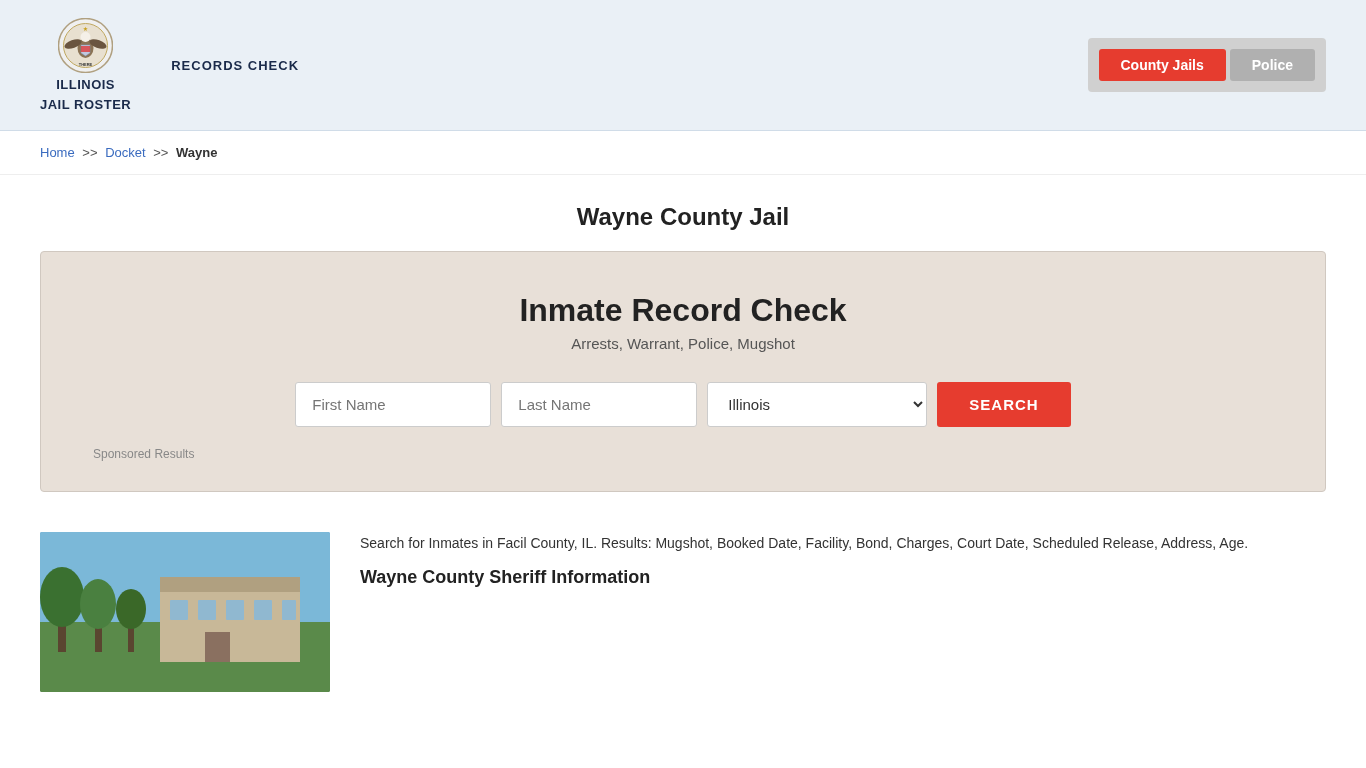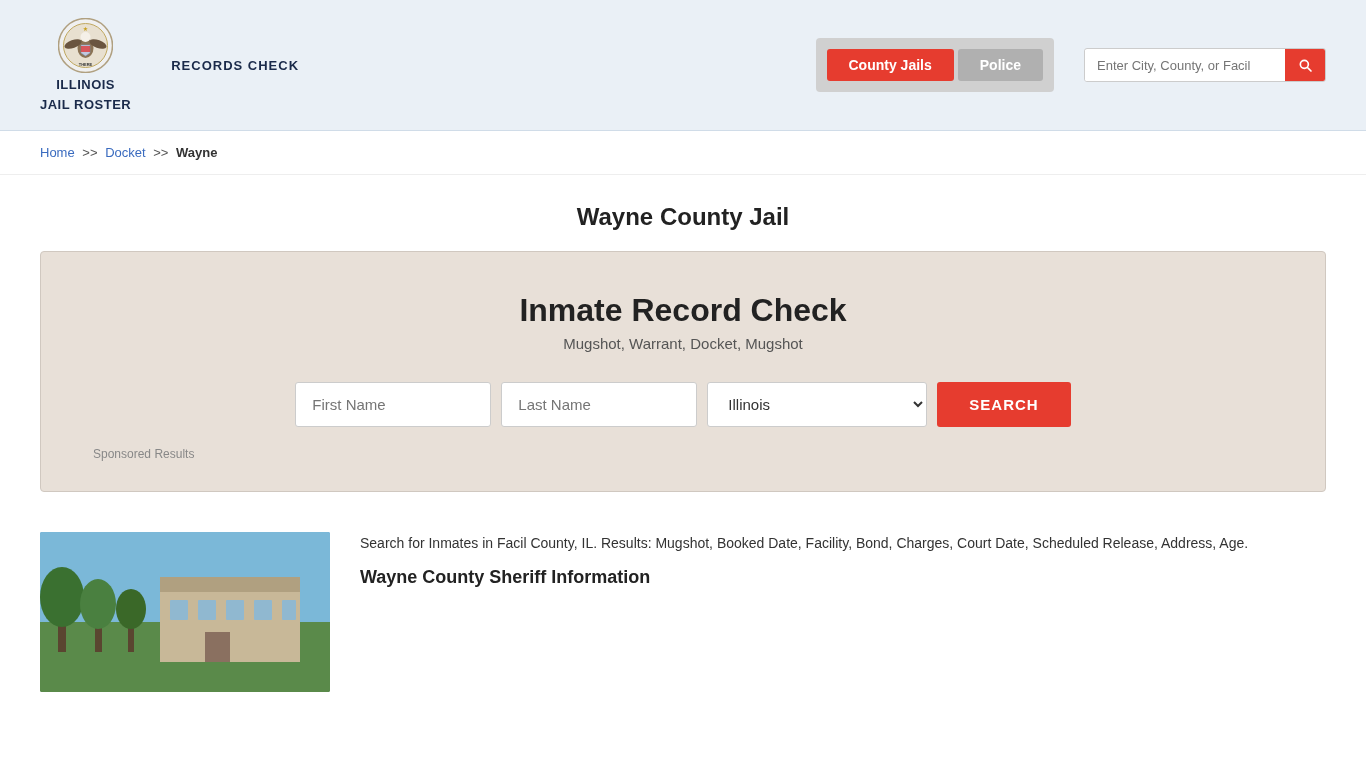--- a/index.html
+++ b/index.html
@@ -255,45 +255,37 @@
     <span>RECORDS CHECK</span>
   </a>
 
   <div class="header-spacer"></div>
 
   <div class="nav-buttons">
     <button class="nav-btn active">County Jails</button>
     <button class="nav-btn inactive">Police</button>
   </div>
 
-  <div class="search-bar">
-    <input type="text" placeholder="Enter City, County, or Facil" style="">
-    <button>
-      <svg class="search-icon-svg" viewBox="0 0 24 24" xmlns="http://www.w3.org/2000/svg">
-        <path d="M21 21l-4.35-4.35M17 11A6 6 0 1 1 5 11a6 6 0 0 1 12 0z" stroke="#fff" stroke-width="2.5" stroke-linecap="round" fill="none"></path>
-      </svg>
-    </button>
-  </div>
 </header>
 
 <nav class="breadcrumb">
   <a href="#">Home</a>
   <span class="sep">&gt;&gt;</span>
   <a href="#">Docket</a>
   <span class="sep">&gt;&gt;</span>
   <span class="current">Wayne</span>
 </nav>
 
 <div class="page-title-section">
   <h1 class="page-title">Wayne County Jail</h1>
 </div>
 
 <div class="record-check-box">
   <h2 class="record-check-title">Inmate Record Check</h2>
-  <p class="record-check-subtitle">Mugshot, Warrant, Docket, Mugshot</p>
+  <p class="record-check-subtitle">Arrests, Warrant, Police, Mugshot</p>
 
   <div class="search-form">
     <input type="text" placeholder="First Name" style="">
     <input type="text" placeholder="Last Name" style="">
     <select id="state-select">
       
     <option value="Alabama">Alabama</option><option value="Alaska">Alaska</option><option value="Arizona">Arizona</option><option value="Arkansas">Arkansas</option><option value="California">California</option><option value="Colorado">Colorado</option><option value="Connecticut">Connecticut</option><option value="Delaware">Delaware</option><option value="Florida">Florida</option><option value="Georgia">Georgia</option><option value="Hawaii">Hawaii</option><option value="Idaho">Idaho</option><option value="Illinois" selected="">Illinois</option><option value="Indiana">Indiana</option><option value="Iowa">Iowa</option><option value="Kansas">Kansas</option><option value="Kentucky">Kentucky</option><option value="Louisiana">Louisiana</option><option value="Maine">Maine</option><option value="Maryland">Maryland</option><option value="Massachusetts">Massachusetts</option><option value="Michigan">Michigan</option><option value="Minnesota">Minnesota</option><option value="Mississippi">Mississippi</option><option value="Missouri">Missouri</option><option value="Montana">Montana</option><option value="Nebraska">Nebraska</option><option value="Nevada">Nevada</option><option value="New Hampshire">New Hampshire</option><option value="New Jersey">New Jersey</option><option value="New Mexico">New Mexico</option><option value="New York">New York</option><option value="North Carolina">North Carolina</option><option value="North Dakota">North Dakota</option><option value="Ohio">Ohio</option><option value="Oklahoma">Oklahoma</option><option value="Oregon">Oregon</option><option value="Pennsylvania">Pennsylvania</option><option value="Rhode Island">Rhode Island</option><option value="South Carolina">South Carolina</option><option value="South Dakota">South Dakota</option><option value="Tennessee">Tennessee</option><option value="Texas">Texas</option><option value="Utah">Utah</option><option value="Vermont">Vermont</option><option value="Virginia">Virginia</option><option value="Washington">Washington</option><option value="West Virginia">West Virginia</option><option value="Wisconsin">Wisconsin</option><option value="Wyoming">Wyoming</option></select>
     <button class="search-btn">SEARCH</button>
   </div>
 

